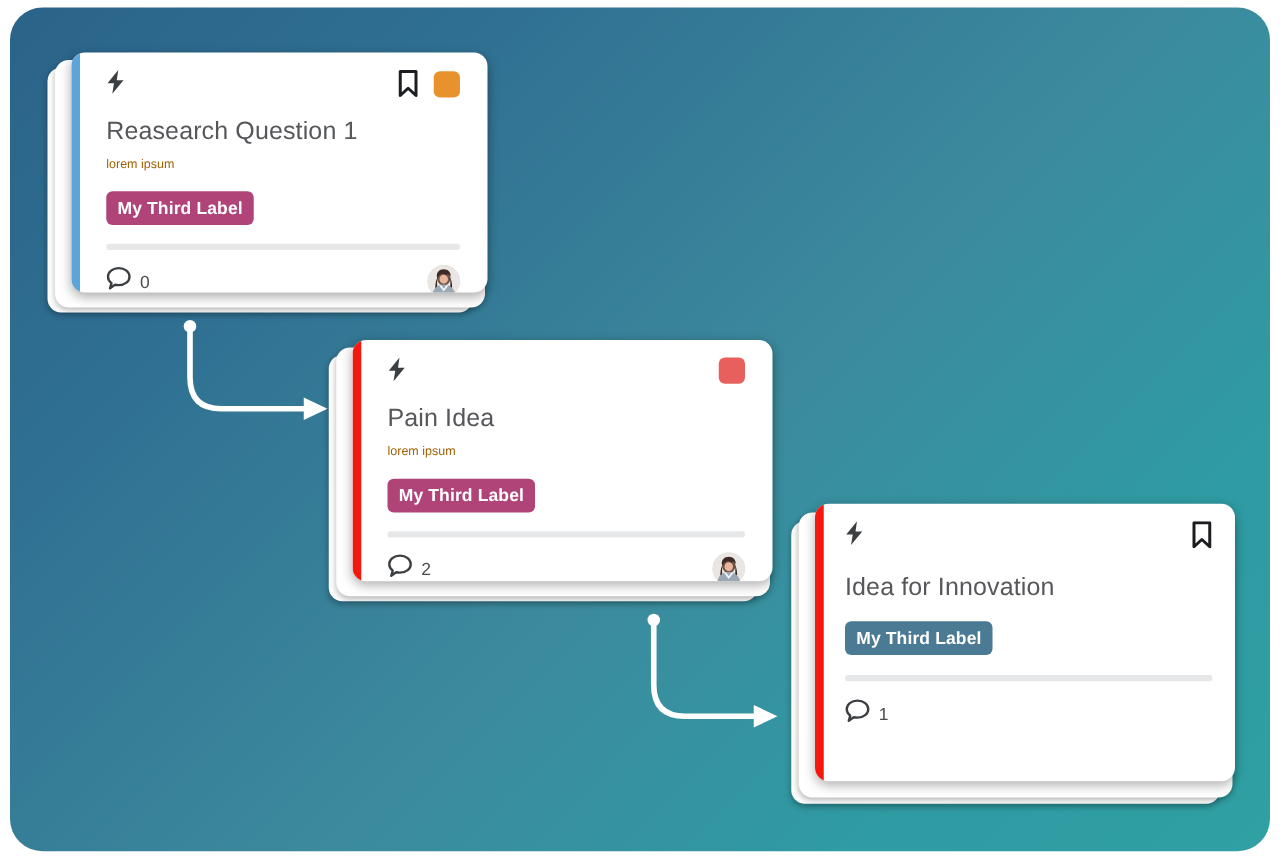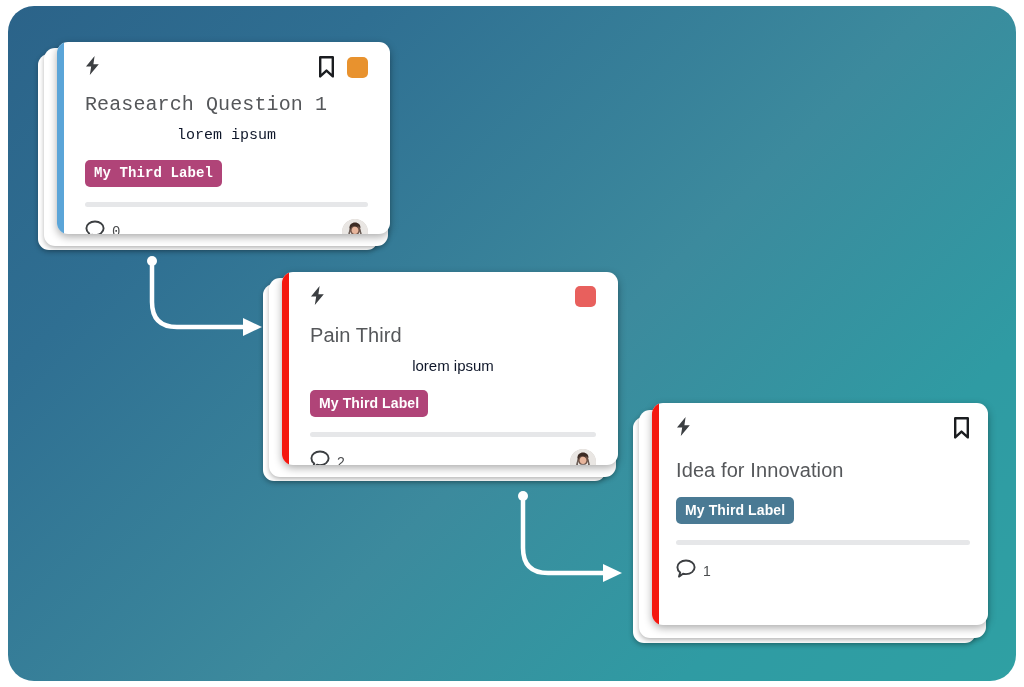--- a/index.html
+++ b/index.html
@@ -98,24 +98,23 @@
 
   .card-title {
     font-size: 20px;
     font-weight: 400;
     color: #55575a;
     letter-spacing: 0.1px;
     line-height: 1.2;
   }
 
   .card-sub {
-    font-size: 15px;
-    color: #0f172a;
+    font-size: 10px;
+    color: #a16207;
     line-height: 1.45;
-    text-align: center;
   }
 
   .badge {
     display: inline-block;
     border-radius: 5px;
     color: #ffffff;
     font-size: 14px;
     font-weight: 700;
     padding: 5px 9px 6px;
     letter-spacing: 0.1px;
@@ -152,21 +151,21 @@
     background: #d9d4d0;
     position: relative;
     flex: none;
   }
   .avatar svg { display: block; }
 
   
   #stack-1 { left: 38px; top: 42px; width: 352px; height: 212px; }
   #stack-1 .s2 { left: 0px;  top: 12px; width: 340px; height: 196px; }
   #stack-1 .s1 { left: 6px;  top: 6px;  width: 344px; height: 198px; }
-  #stack-1 .card { left: 19px; top: 0; width: 333px; height: 192px; font-family: Liberation Mono, monospace; }
+  #stack-1 .card { left: 19px; top: 0; width: 333px; height: 192px; }
   #stack-1 .card-title { margin-top: 11px; }
   #stack-1 .card-sub { margin-top: 8px; }
   #stack-1 .badge-row { margin-top: 13px; }
   #stack-1 .divider { margin-top: 15px; }
   #stack-1 .card-foot { margin-top: 12px; }
 
   
   #stack-2 { left: 263px; top: 272px; width: 355px; height: 212px; }
   #stack-2 .s2 { left: 0px; top: 12px; width: 343px; height: 197px; }
   #stack-2 .s1 { left: 6px; top: 6px;  width: 347px; height: 199px; }
@@ -287,21 +286,21 @@
           <span>
             <svg class="bolt-icon" width="15" height="19" viewBox="0 0 15 19">
               <path d="M9.6 0 L1 10.6 H6.2 L4.8 19 L13.8 8.2 H8.4 Z" fill="#3c3f42"></path>
             </svg>
           </span>
           <span class="top-right">
             <span class="swatch" style="background:#e8605d"></span>
           </span>
         </div>
 
-        <div class="card-title">Pain Third</div>
+        <div class="card-title">Pain Idea</div>
         <div class="card-sub">lorem ipsum</div>
 
         <div class="badge-row">
           <span class="badge" style="background:#b04478">My Third Label</span>
         </div>
 
         <div class="divider"></div>
 
         <div class="card-foot">
           <span class="comments">

